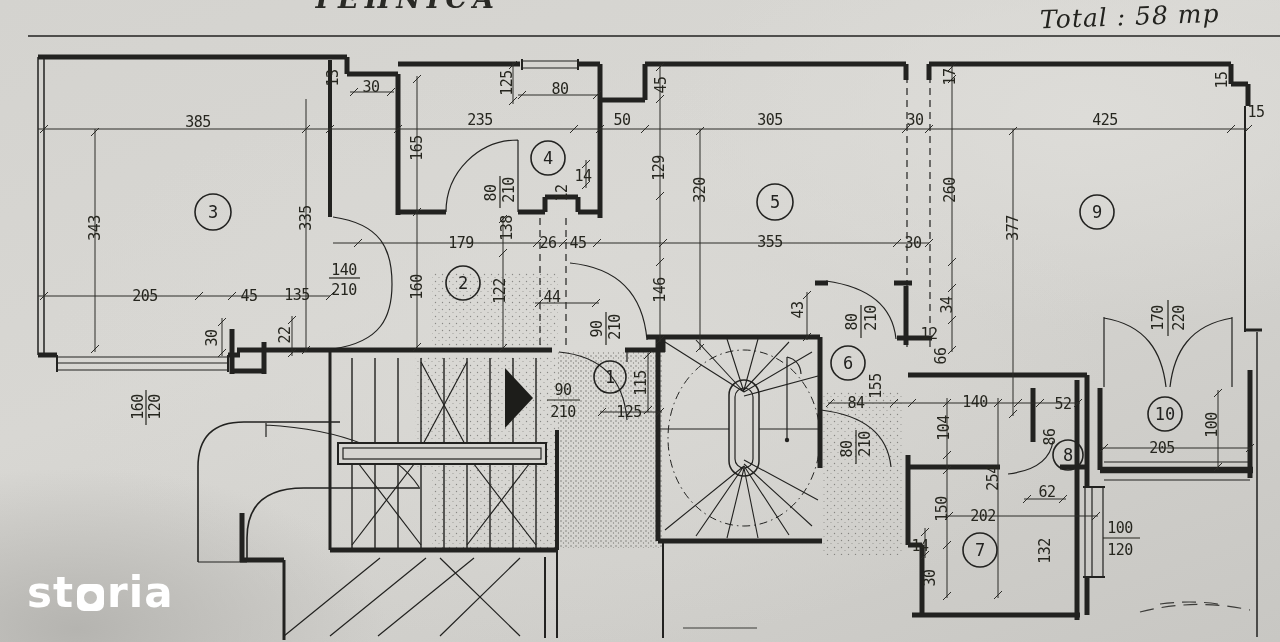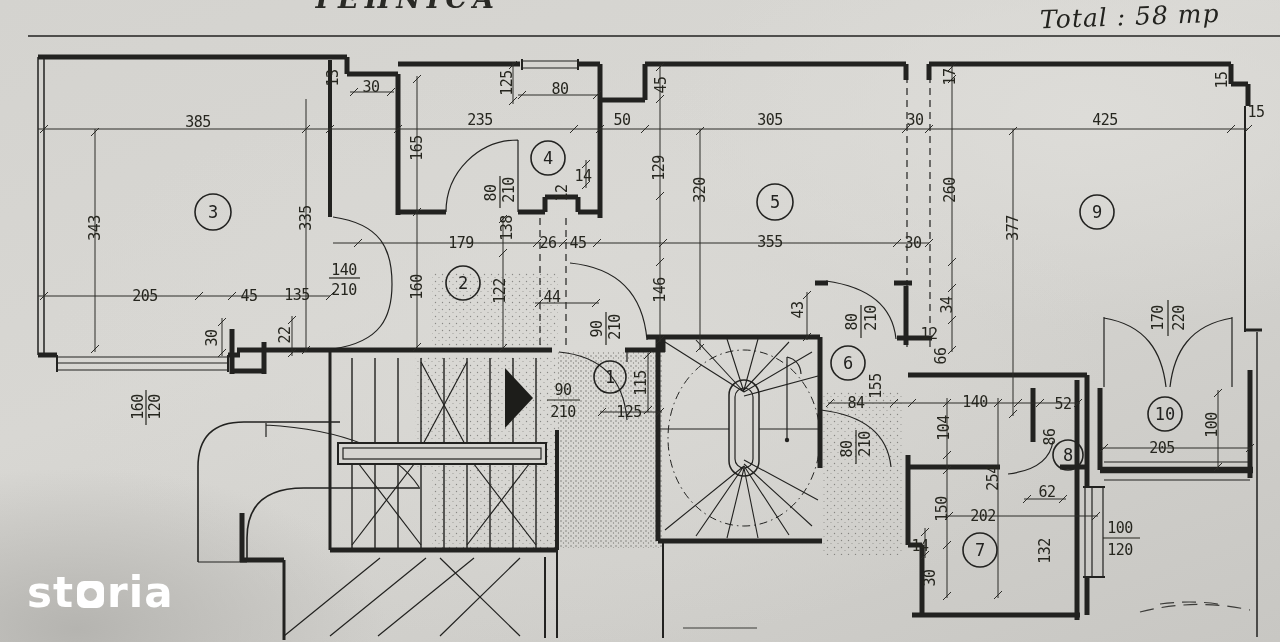--- a/index.html
+++ b/index.html
@@ -26,21 +26,21 @@
     position:absolute;left:1040px;top:1px;width:240px;
     font:italic 25px "DejaVu Serif",serif;color:#23231f;
     transform:rotate(-2deg);letter-spacing:1px;white-space:nowrap;
   }
   .partial-clip{position:absolute;left:312px;top:0;width:190px;height:13px;overflow:hidden;}
   .partial-clip .t{
     position:relative;top:-17px;
     font:italic 700 27px "DejaVu Serif",serif;color:#2a2a26;letter-spacing:6px;white-space:nowrap;
   }
   .logo{
-    position:absolute;left:27px;top:572px;display:flex;align-items:flex-start;
+    position:absolute;left:27px;top:572px;display:flex;align-items:center;
     color:#ffffff;font:700 42px "DejaVu Sans",sans-serif;letter-spacing:1px;line-height:1;
   }
   .logo .osq{
     width:27px;height:27px;background:#ffffff;border-radius:7px;
     margin:9px 3px 0 3px;position:relative;
   }
   .logo .osq .hole{
     position:absolute;left:7px;top:7px;width:13px;height:13px;border-radius:50%;background:#c2c1bd;
   }
 </style>

